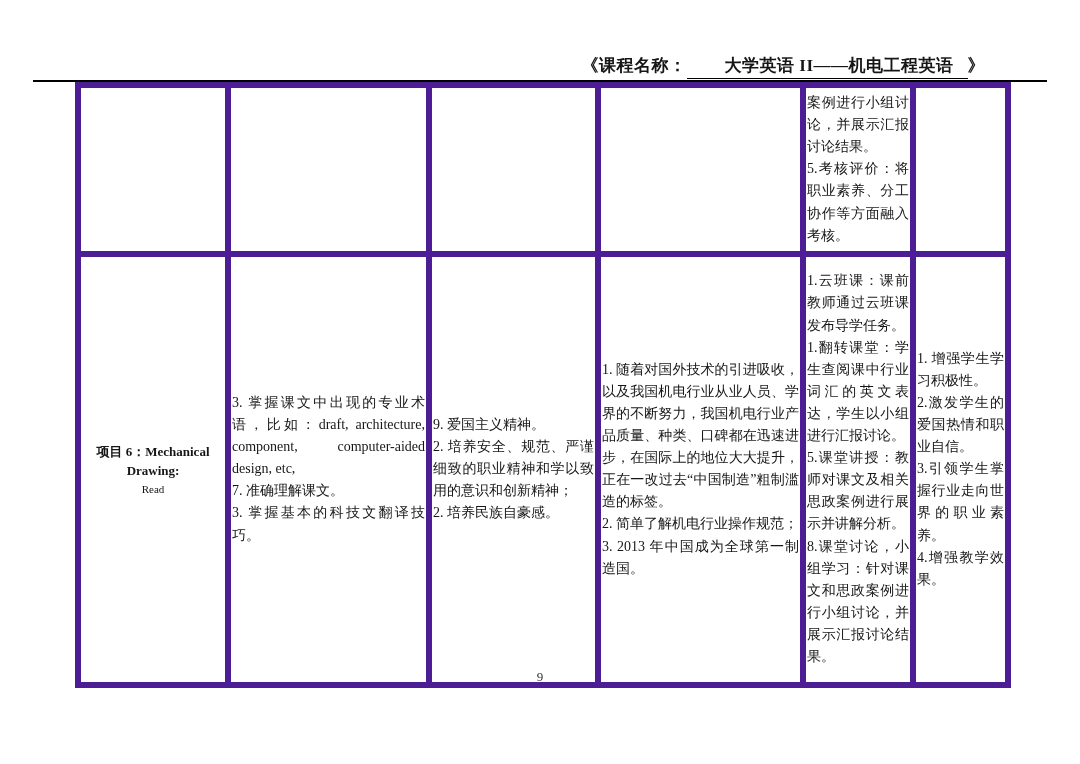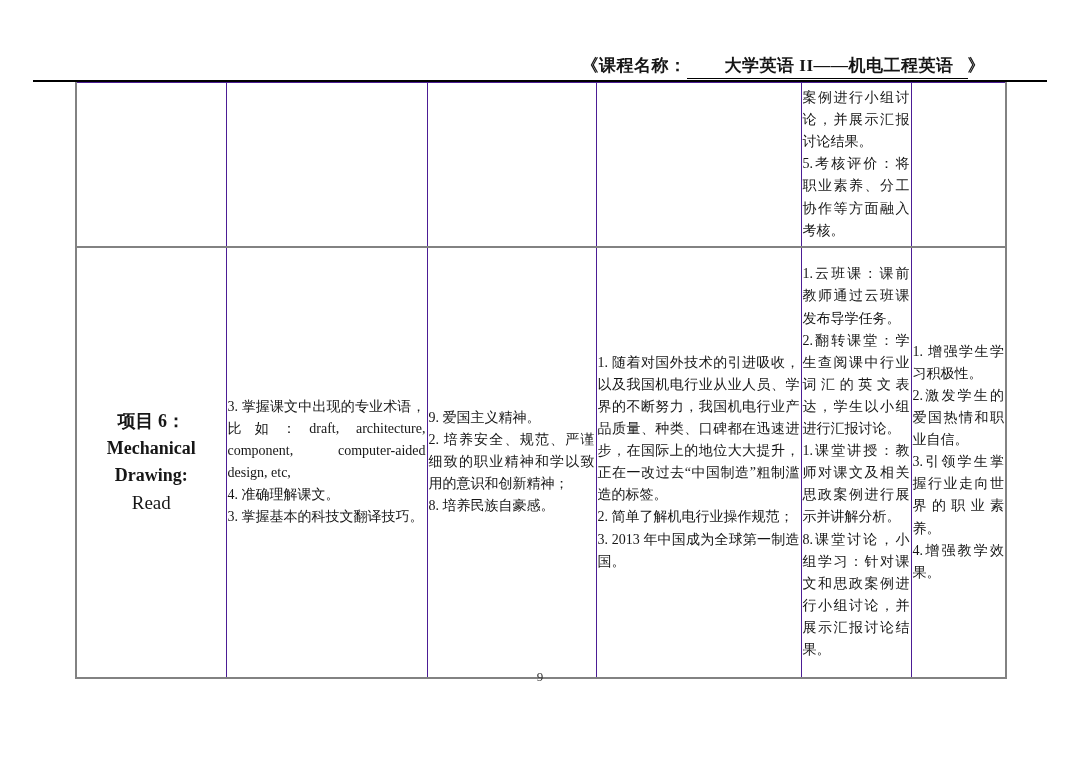--- a/index.html
+++ b/index.html
@@ -40,34 +40,34 @@
     position: absolute;
     left: 75px;
     top: 76px;
     width: 930px;
     border-collapse: collapse;
     table-layout: fixed;
     border: 2px solid #828282;
     border-top: none;
   }
   table.grid td {
-    border: 1px solid #4c1d95;
+    border: 6px solid #4c1d95;
     vertical-align: middle;
     padding: 4px 1px;
     font-size: 14px;
     line-height: 1.58;
   }
   tr.carryover-row { height: 146px; }
   tr.project-row { height: 431px; }
   tr.carryover-row td { border-bottom: 2px solid #828282; }
   td.narrow { line-height: 1.43; vertical-align: top; padding: 4px 6px; }
   td.center-cell { text-align: center; }
   .par { text-align: justify; }
-  .project-title { font-weight: bold; font-size: 18px; line-height: 1.5; }
-  .project-subtitle { font-size: 19px; line-height: 1.5; }
+  .project-title { font-weight: bold; font-size: 13px; line-height: 1.5; }
+  .project-subtitle { font-size: 11px; line-height: 1.5; }
   .page-num {
     position: absolute;
     top: 663px;
     left: 0;
     width: 1080px;
     text-align: center;
     font-size: 13px;
     color: #333;
   }
 </style>
@@ -104,37 +104,37 @@
         <td class="narrow"></td>
       </tr>
 
       <tr class="project-row">
         <td class="center-cell">
           <div class="project-title">项目 6：Mechanical Drawing:</div>
           <div class="project-subtitle">Read</div>
         </td>
         <td>
           <div class="par">3. 掌握课文中出现的专业术语，比如：draft, architecture, component, computer-aided design, etc,</div>
-          <div class="par">4. 准确理解课文。</div>
+          <div class="par">7. 准确理解课文。</div>
           <div class="par">3. 掌握基本的科技文翻译技巧。</div>
         </td>
         <td>
           <div class="par">9. 爱国主义精神。</div>
           <div class="par">2. 培养安全、规范、严谨细致的职业精神和学以致用的意识和创新精神；</div>
-          <div class="par">8. 培养民族自豪感。</div>
+          <div class="par">2. 培养民族自豪感。</div>
         </td>
         <td>
           <div class="par">1. 随着对国外技术的引进吸收，以及我国机电行业从业人员、学界的不断努力，我国机电行业产品质量、种类、口碑都在迅速进步，在国际上的地位大大提升，正在一改过去“中国制造”粗制滥造的标签。</div>
           <div class="par">2. 简单了解机电行业操作规范；</div>
           <div class="par">3. 2013 年中国成为全球第一制造国。</div>
         </td>
         <td class="narrow">
           <div class="par">1.云班课：课前教师通过云班课发布导学任务。</div>
-          <div class="par">2.翻转课堂：学生查阅课中行业词汇的英文表达，学生以小组进行汇报讨论。</div>
-          <div class="par">1.课堂讲授：教师对课文及相关思政案例进行展示并讲解分析。</div>
+          <div class="par">1.翻转课堂：学生查阅课中行业词汇的英文表达，学生以小组进行汇报讨论。</div>
+          <div class="par">5.课堂讲授：教师对课文及相关思政案例进行展示并讲解分析。</div>
           <div class="par">8.课堂讨论，小组学习：针对课文和思政案例进行小组讨论，并展示汇报讨论结果。</div>
         </td>
         <td class="narrow">
           <div class="par">1. 增强学生学习积极性。</div>
           <div class="par">2.激发学生的爱国热情和职业自信。</div>
           <div class="par">3.引领学生掌握行业走向世界的职业素养。</div>
           <div class="par">4.增强教学效果。</div>
         </td>
       </tr>
     </tbody>

